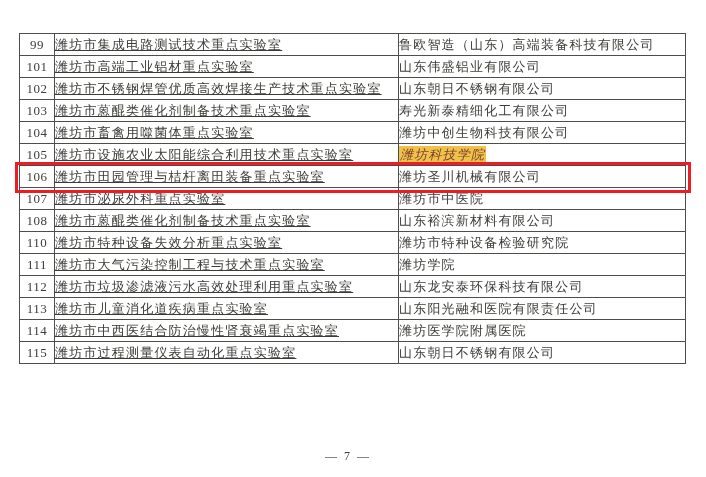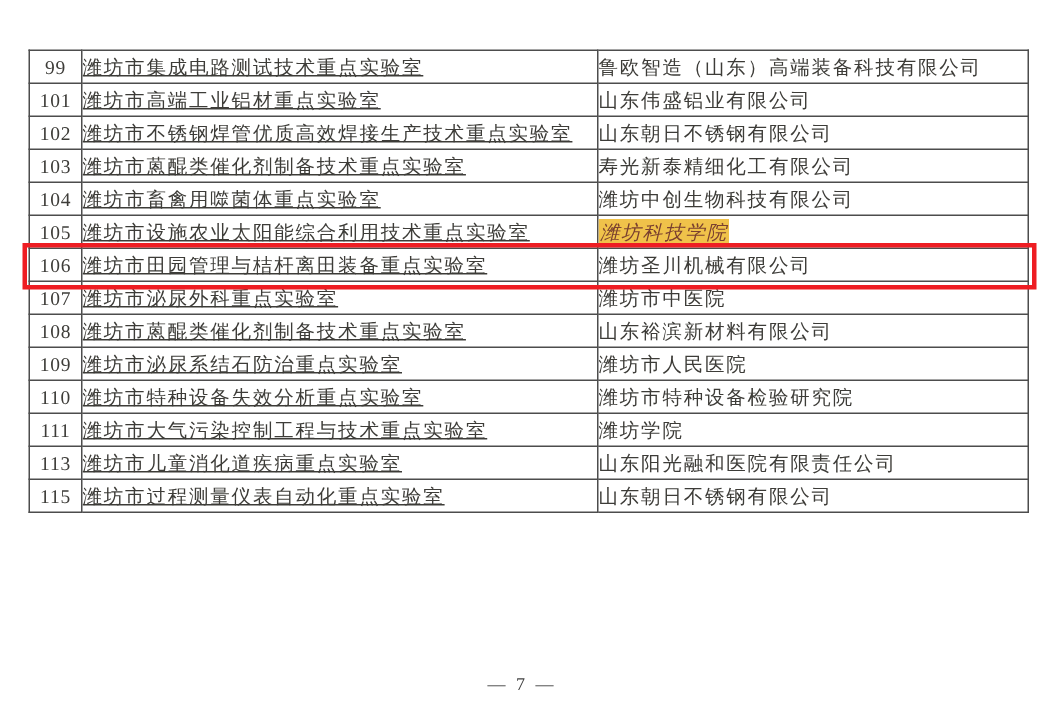--- a/index.html
+++ b/index.html
@@ -114,38 +114,43 @@
           <td class="num">107</td>
           <td class="lab">潍坊市泌尿外科重点实验室</td>
           <td class="org">潍坊市中医院</td>
         </tr>
         <tr>
           <td class="num">108</td>
           <td class="lab">潍坊市蒽醌类催化剂制备技术重点实验室</td>
           <td class="org">山东裕滨新材料有限公司</td>
         </tr>
         <tr>
-          <td class="num">109</td>
-          <td class="lab">潍坊市泌尿系结石防治重点实验室</td>
-          <td class="org">潍坊市人民医院</td>
-        </tr>
-        <tr>
           <td class="num">110</td>
           <td class="lab">潍坊市特种设备失效分析重点实验室</td>
           <td class="org">潍坊市特种设备检验研究院</td>
         </tr>
         <tr>
           <td class="num">111</td>
           <td class="lab">潍坊市大气污染控制工程与技术重点实验室</td>
           <td class="org">潍坊学院</td>
         </tr>
         <tr>
+          <td class="num">112</td>
+          <td class="lab">潍坊市垃圾渗滤液污水高效处理利用重点实验室</td>
+          <td class="org">山东龙安泰环保科技有限公司</td>
+        </tr>
+        <tr>
           <td class="num">113</td>
           <td class="lab">潍坊市儿童消化道疾病重点实验室</td>
           <td class="org">山东阳光融和医院有限责任公司</td>
+        </tr>
+        <tr>
+          <td class="num">114</td>
+          <td class="lab">潍坊市中西医结合防治慢性肾衰竭重点实验室</td>
+          <td class="org">潍坊医学院附属医院</td>
         </tr>
         <tr>
           <td class="num">115</td>
           <td class="lab">潍坊市过程测量仪表自动化重点实验室</td>
           <td class="org">山东朝日不锈钢有限公司</td>
         </tr>
       </tbody>
   </table>
 
   <div class="red-box"></div>

